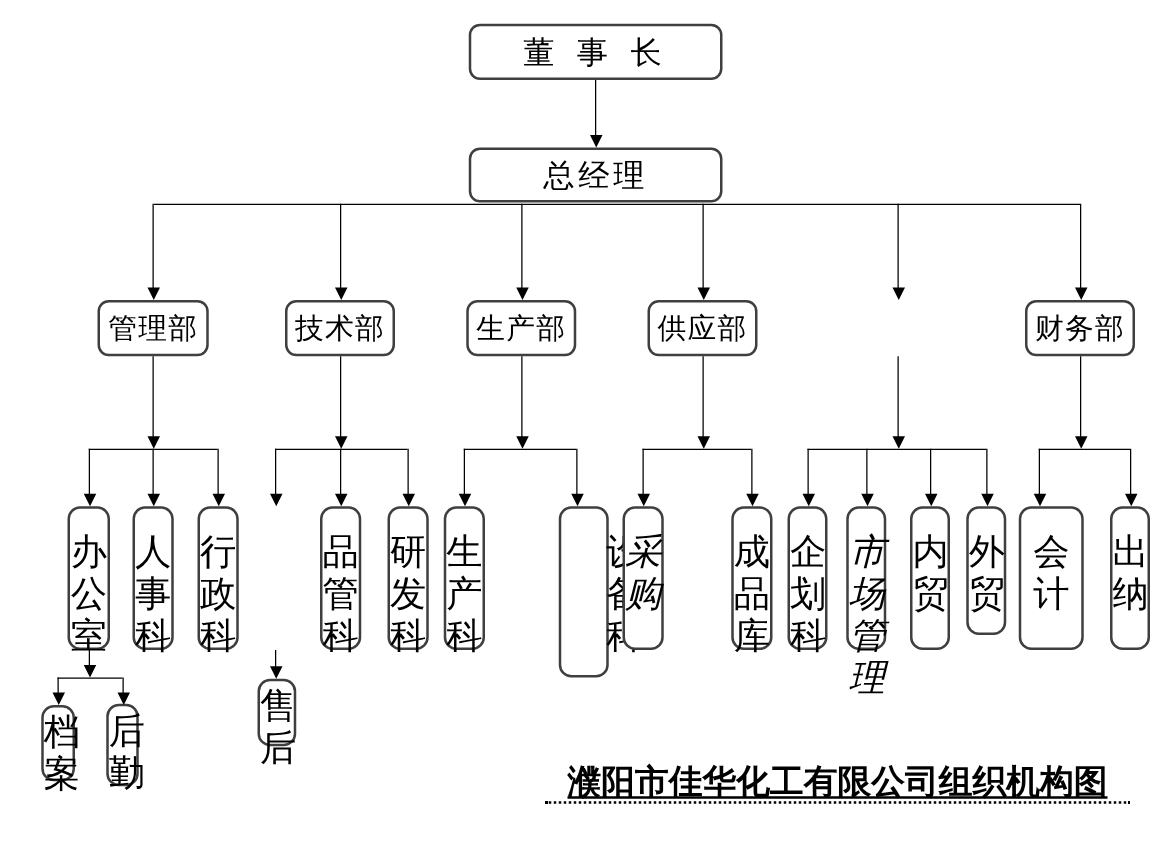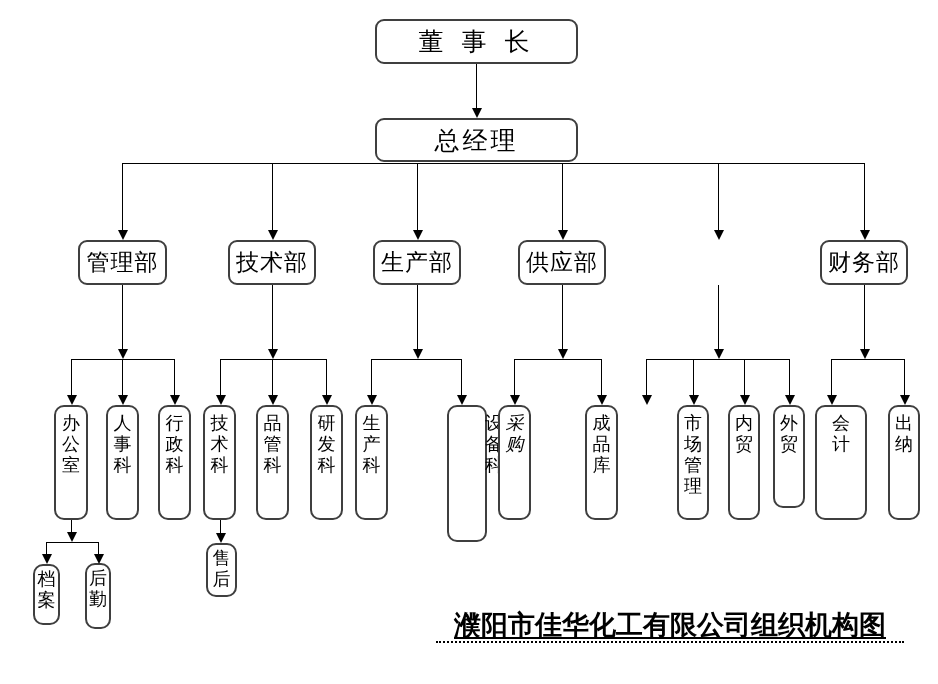--- a/index.html
+++ b/index.html
@@ -15,22 +15,22 @@
     font-size:23px; letter-spacing:1px; white-space:nowrap;
   }
   .hbox.big { font-size:25px; }
   .hbox.chairman { letter-spacing:5px; }
   .hbox.gm { letter-spacing:3px; }
   .vbox {
     position:absolute; box-sizing:border-box;
     border:2px solid #3f3f3f; border-radius:10px; background:#fff;
   }
   .vtext {
-    display:block; width:1em; margin:6px auto 0;
-    font-size:18px; line-height:1.16; word-break:break-all;
+    display:block; width:1em; margin:18px auto 0;
+    font-size:29px; line-height:1.16; word-break:break-all;
     text-align:right;
   }
   .vbox.small .vtext { margin-top:3px; }
   .vline { position:absolute; width:0; border-left:1px solid #000; }
   .hline { position:absolute; height:0; border-top:1px solid #000; }
   .arrow {
     position:absolute; width:0; height:0;
     border-left:5px solid transparent; border-right:5px solid transparent;
     border-top:10px solid #000;
   }
@@ -75,42 +75,42 @@
 
   <div class="vbox" style="left:54px;top:405px;width:34px;height:115px;">
     <span class="vtext">办公室</span>
   </div>
   <div class="vbox" style="left:158px;top:405px;width:33px;height:115px;">
     <span class="vtext">行政科</span>
   </div>
   <div class="vbox" style="left:106px;top:405px;width:33px;height:115px;">
     <span class="vtext">人事科</span>
   </div>
-  <div class="vbox" style="left:203px;top:405px;width:33px;height:115px;">
-    <span class="vtext">技术科</span>
-  </div>
   <div class="vbox" style="left:256px;top:405px;width:33px;height:115px;">
     <span class="vtext">品管科</span>
   </div>
   <div class="vbox" style="left:310px;top:405px;width:33px;height:115px;">
     <span class="vtext">研发科</span>
   </div>
   <div class="vbox" style="left:355px;top:405px;width:33px;height:115px;">
     <span class="vtext">生产科</span>
   </div>
   <div class="vbox" style="left:447px;top:405px;width:33px;height:137px;padding-left:36px;">
     <span class="vtext">设备科</span>
   </div>
   <div class="vbox" style="left:498px;top:405px;width:33px;height:115px;font-style:italic;">
     <span class="vtext">采购</span>
   </div>
   <div class="vbox" style="left:585px;top:405px;width:33px;height:115px;">
     <span class="vtext">成品库</span>
   </div>
-  <div class="vbox" style="left:677px;top:405px;width:32px;height:115px;">
+  <div class="vbox" style="left:630px;top:405px;width:32px;height:115px;">
+    <span class="vtext">企划科</span>
+  </div>
+  <div class="vbox" style="left:677px;top:405px;width:32px;height:115px;font-style:italic;">
     <span class="vtext">市场管理</span>
   </div>
   <div class="vbox" style="left:728px;top:405px;width:32px;height:115px;">
     <span class="vtext">内贸</span>
   </div>
   <div class="vbox" style="left:773px;top:405px;width:32px;height:103px;">
     <span class="vtext">外贸</span>
   </div>
   <div class="vbox" style="left:815px;top:405px;width:52px;height:115px;">
     <span class="vtext">会计</span>

